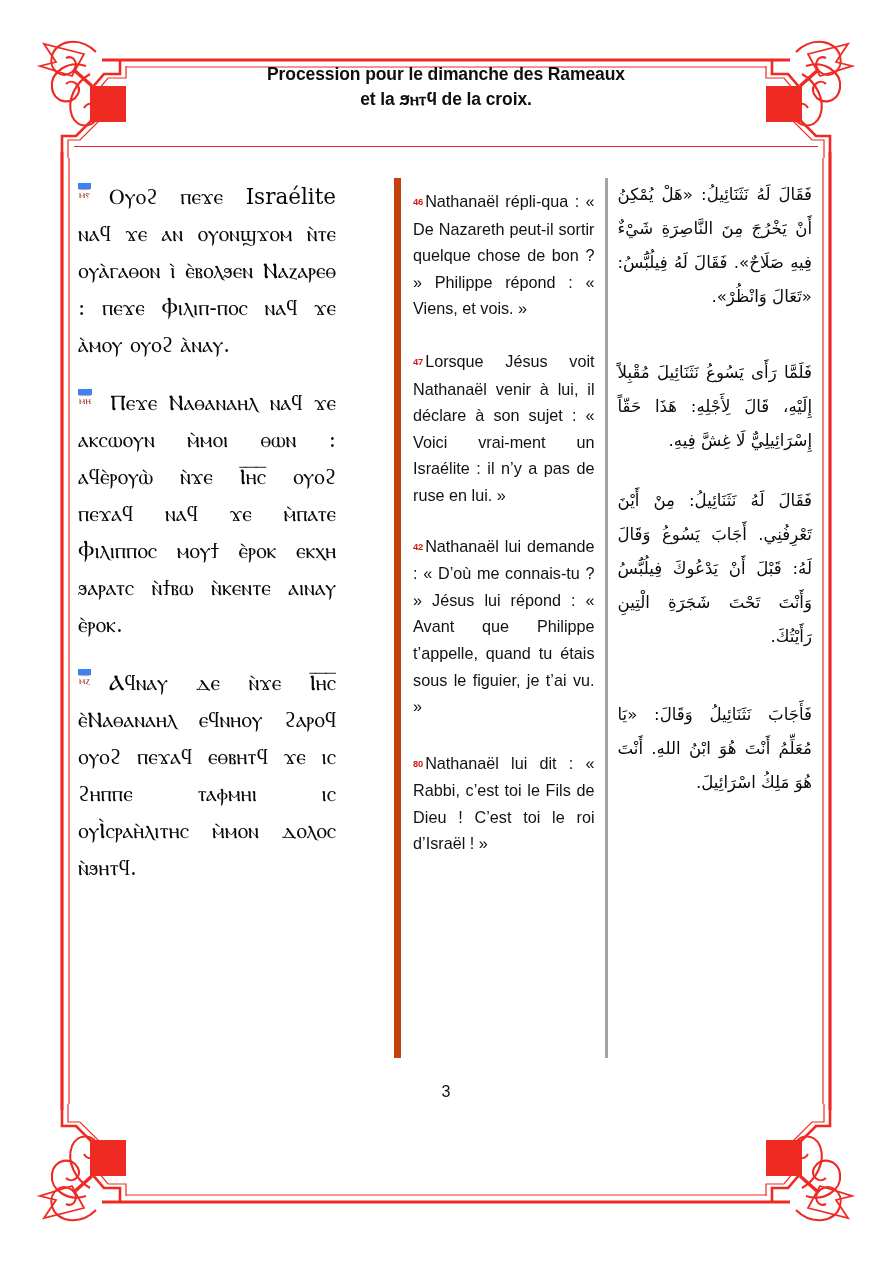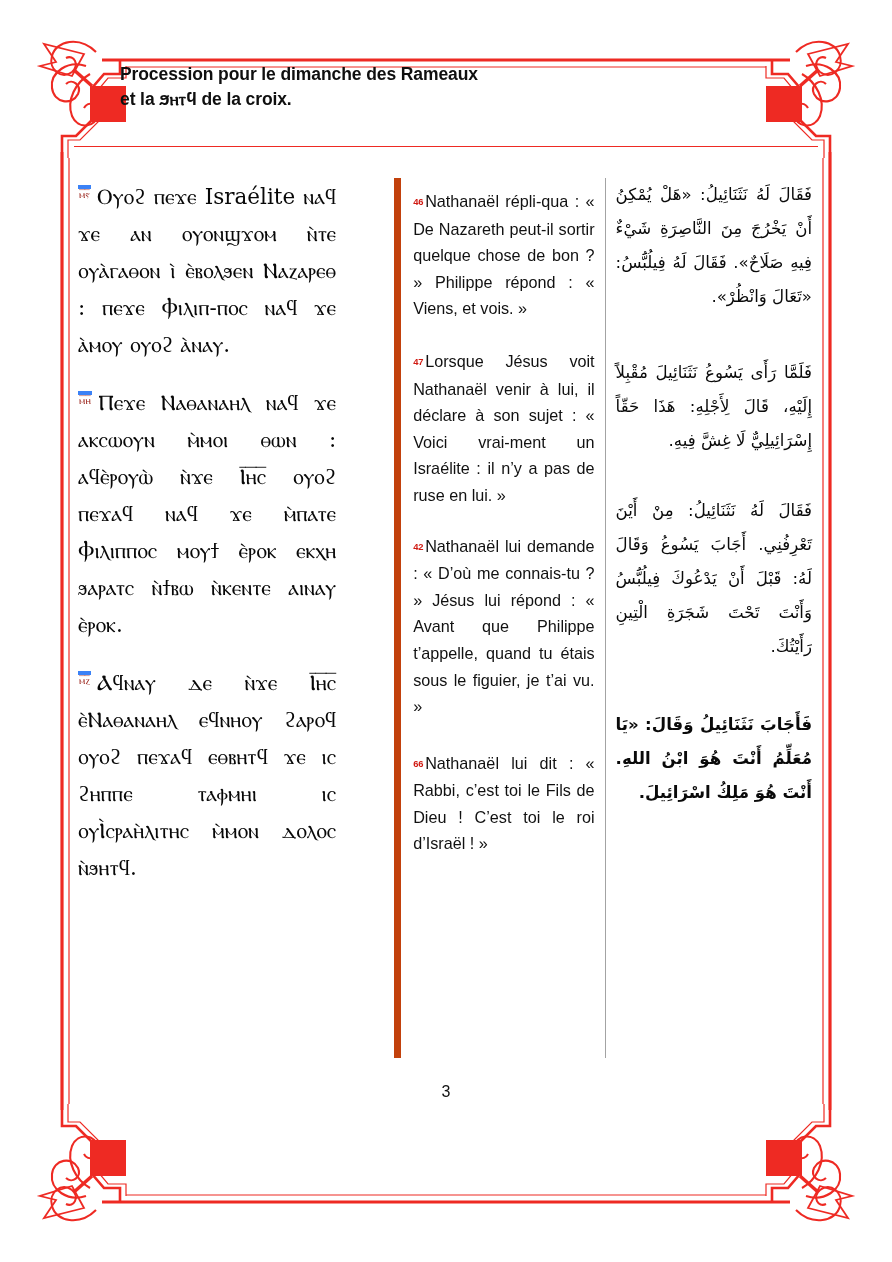--- a/index.html
+++ b/index.html
@@ -31,20 +31,21 @@
     height: 1262px;
     pointer-events: none;
   }
 
   
   .header {
     position: absolute;
     left: 120px;
     top: 62px;
     width: 652px;
+    text-align: center;
   }
   .header-line {
     font-family: "Liberation Sans", sans-serif;
     font-weight: bold;
     font-size: 17.5px;
     color: #0f0f0f;
     line-height: 25px;
     letter-spacing: -0.1px;
   }
 
@@ -81,44 +82,44 @@
     width: 223px;
     padding-left: 12px;
     padding-right: 10px;
     border-left: 7px solid #c2410c;
     margin-left: 44px;
   }
   .col-arabic {
     width: 223px;
     padding-left: 10px;
     padding-right: 2px;
-    border-left: 1px solid #a3a3a3;
+    border-left: 3px solid #a3a3a3;
   }
 
   
   .cop-para {
     font-family: "DejaVu Serif", "Liberation Serif", serif;
     font-size: 21.5px;
     line-height: 37px;
     color: #080808;
     text-align: justify;
     text-justify: inter-word;
     margin: 0 0 21px 0;
     word-spacing: 0.5px;
   }
   .cop-para:last-child { margin-bottom: 0; }
 
   .vnum-cop {
     color: #9e2b22;
     font-family: "DejaVu Serif", "Liberation Serif", serif;
     font-size: 10.5px;
     vertical-align: 6px;
-    border-top: 4px solid #3b82f6;
+    border-top: 6px solid #3b82f6;
     padding: 0 1px;
-    margin-right: 6px;
+    margin-right: 18px;
     letter-spacing: 0.3px;
     display: inline-block;
     line-height: 11px;
   }
 
   
   .fr-para {
     font-family: "Liberation Sans", sans-serif;
     font-size: 16.2px;
     line-height: 26.6px;
@@ -149,23 +150,23 @@
     text-align: justify;
     margin: 0 0 22px 0;
   }
   .ar-para:last-child { margin-bottom: 0; }
 
   
   .fr-offset-1 { margin-top: 10px; }
   .ar-offset-1 { margin-top: 0px; }
   .ar-offset-2 { margin-top: 42px; }
   .fr-offset-2 { margin-top: 26px; }
-  .ar-offset-3 { margin-top: 36px; }
+  .ar-offset-3 { margin-top: 26px; }
   .fr-offset-3 { margin-top: 24px; }
-  .ar-offset-4 { margin-top: 44px; font-weight: bold; }
+  .ar-offset-4 { margin-top: 44px; }
   .fr-offset-4 { margin-top: 30px; }
 
   
   .page-number {
     position: absolute;
     left: 0;
     top: 1083px;
     width: 892px;
     text-align: center;
     font-family: "Liberation Sans", sans-serif;
@@ -245,21 +246,21 @@
       <p class="fr-para fr-offset-1">
         <span class="vnum-fr">46</span><span>Nathanaël répli-qua : « De Nazareth peut-il sortir quelque chose de bon ? » Philippe répond : « Viens, et vois. »</span>
       </p>
       <p class="fr-para fr-offset-2">
         <span class="vnum-fr">47</span><span>Lorsque Jésus voit Nathanaël venir à lui, il déclare à son sujet : « Voici vrai-ment un Israélite : il n’y a pas de ruse en lui. »</span>
       </p>
       <p class="fr-para fr-offset-3">
         <span class="vnum-fr">42</span><span>Nathanaël lui demande : « D’où me connais-tu ? » Jésus lui répond : « Avant que Philippe t’appelle, quand tu étais sous le figuier, je t’ai vu. »</span>
       </p>
       <p class="fr-para fr-offset-4">
-        <span class="vnum-fr">66</span><span>Nathanaël lui dit : « Rabbi, c’est toi le Fils de Dieu ! C’est toi le roi d’Israël ! »</span>
+        <span class="vnum-fr">80</span><span>Nathanaël lui dit : « Rabbi, c’est toi le Fils de Dieu ! C’est toi le roi d’Israël ! »</span>
       </p>
     </div>
 
     <div class="col col-arabic">
       <p class="ar-para ar-offset-1">فَقَالَ لَهُ نَثَنَائِيلُ: «هَلْ يُمْكِنُ أَنْ يَخْرُجَ مِنَ النَّاصِرَةِ شَيْءٌ فِيهِ صَلَاحٌ». فَقَالَ لَهُ فِيلُبُّسُ: «تَعَالَ وَانْظُرْ».</p>
       <p class="ar-para ar-offset-2">فَلَمَّا رَأَى يَسُوعُ نَثَنَائِيلَ مُقْبِلاً إِلَيْهِ، قَالَ لِأَجْلِهِ: هَذَا حَقّاً إِسْرَائِيلِيٌّ لَا غِشَّ فِيهِ.</p>
       <p class="ar-para ar-offset-3">فَقَالَ لَهُ نَثَنَائِيلُ: مِنْ أَيْنَ تَعْرِفُنِي. أَجَابَ يَسُوعُ وَقَالَ لَهُ: قَبْلَ أَنْ يَدْعُوكَ فِيلُبُّسُ وَأَنْتَ تَحْتَ شَجَرَةِ الْتِينِ رَأَيْتُكَ.</p>
       <p class="ar-para ar-offset-4">فَأَجَابَ نَثَنَائِيلُ وَقَالَ: «يَا مُعَلِّمُ أَنْتَ هُوَ ابْنُ اللهِ. أَنْتَ هُوَ مَلِكُ اسْرَائِيلَ.</p>
     </div>
 

